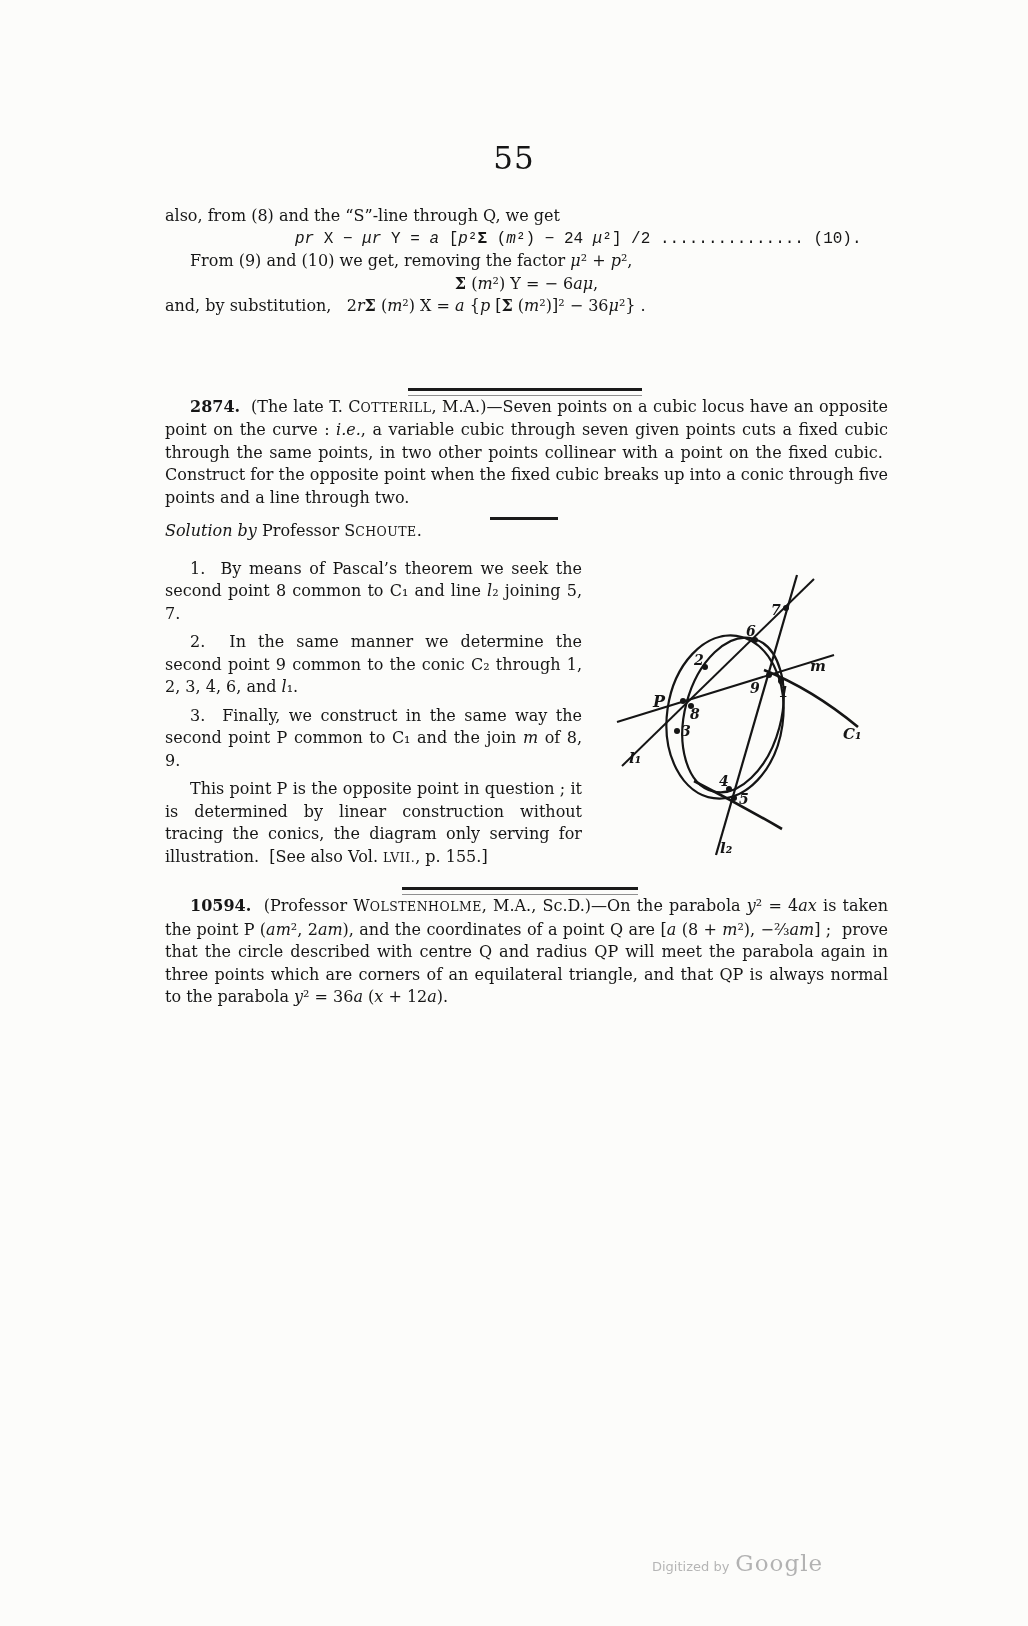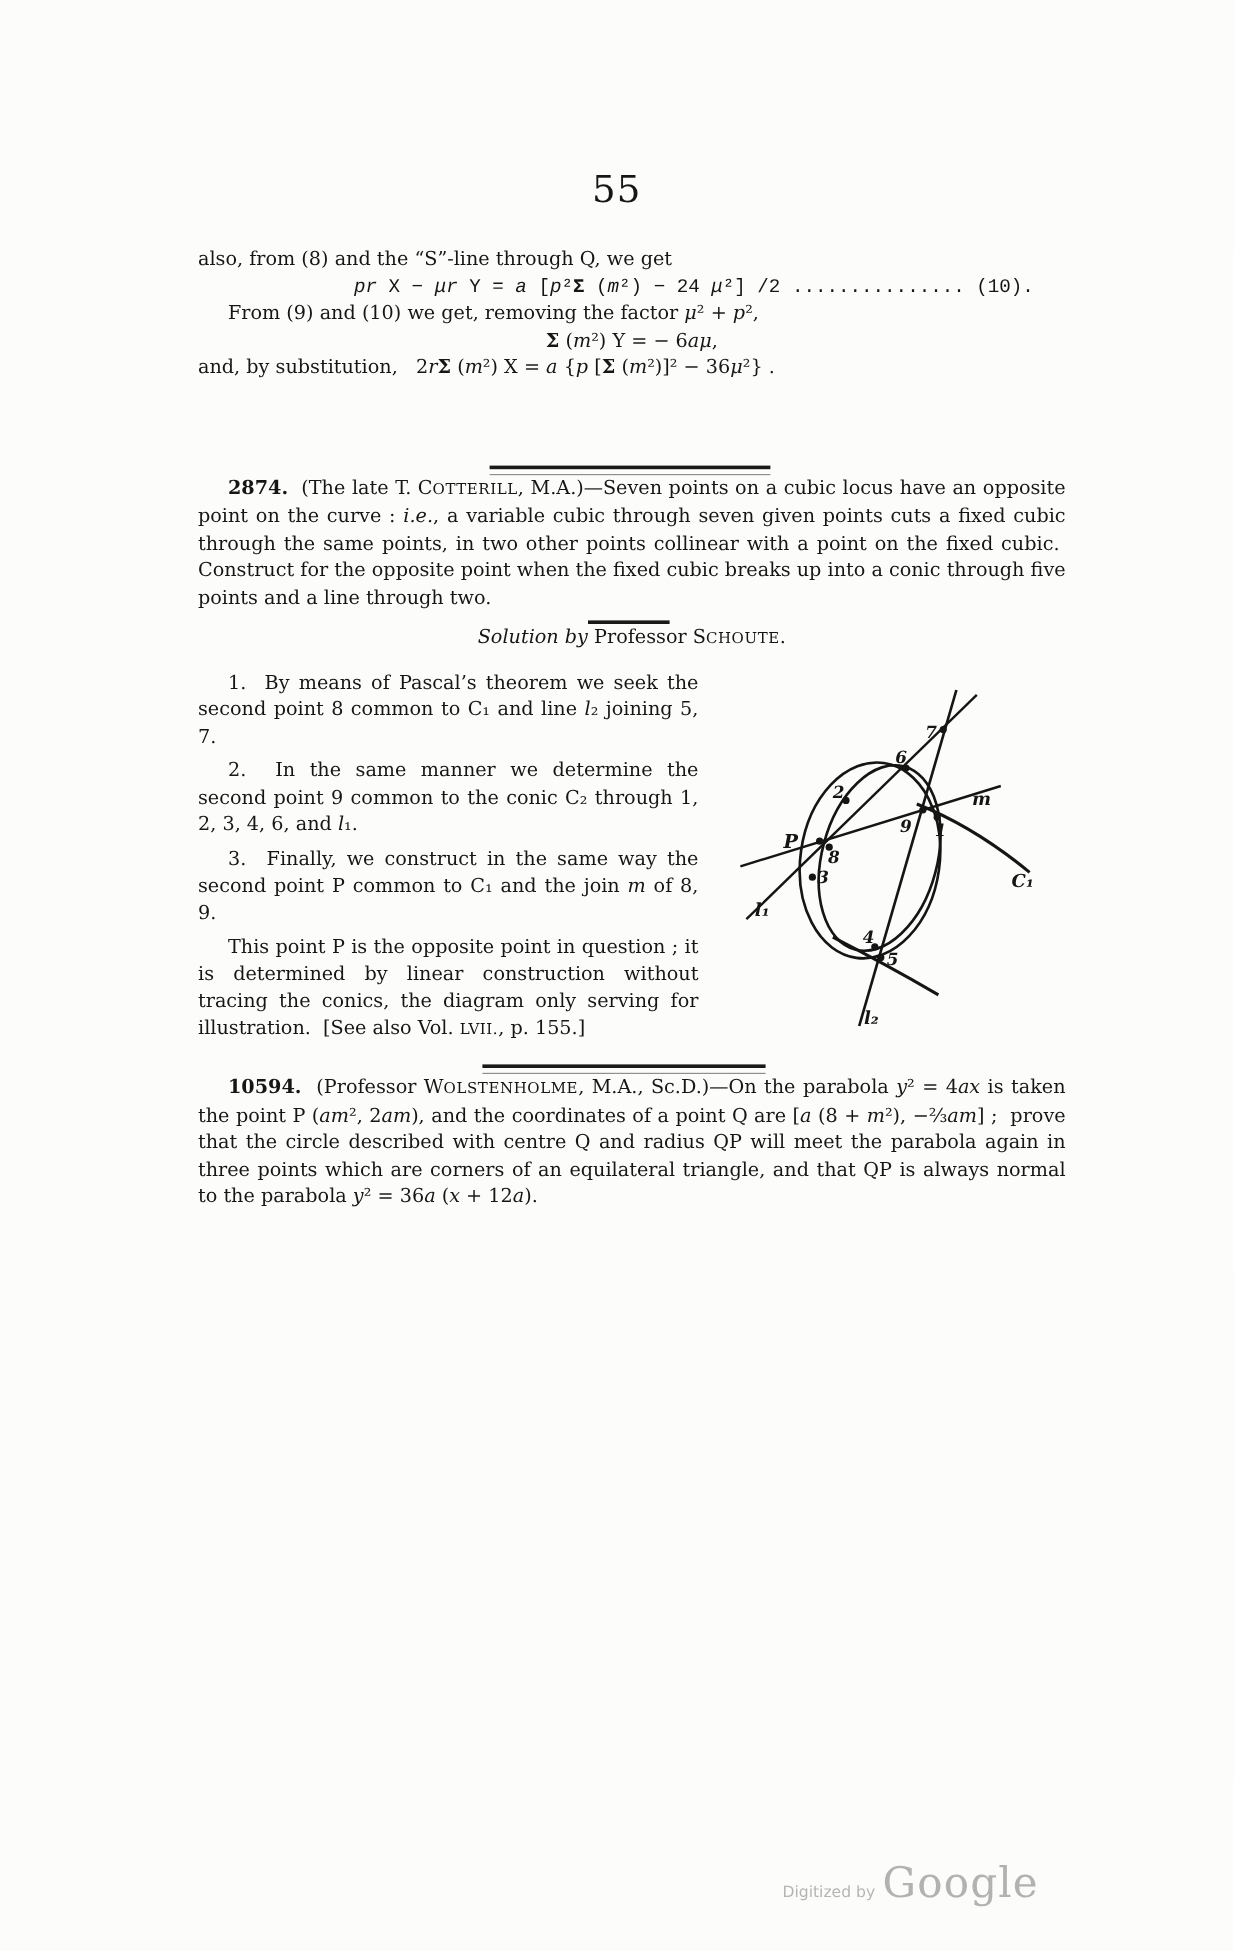--- a/index.html
+++ b/index.html
@@ -31,39 +31,39 @@
   .rule-double{
     margin-top:70px;margin-left:243px;width:234px;height:4px;
     border-top:3px solid #1a1a1a;border-bottom:1px solid #8f8f8f;
   }
   .rule-double.second{margin-top:18px;margin-left:237px;width:236px;}
   .prob{margin-top:64px;}
   .prob2{margin-top:56px;}
   .rule-short{
     margin-top:8px;margin-left:325px;width:68px;height:3px;background:#1a1a1a;
   }
-  .sol-head{margin-top:26px;text-align:center;}
+  .sol-head{margin-top:26px;}
   .sol{margin-top:14px;}
   .sol p{margin-top:6px;}
   .sol p:first-of-type{margin-top:0;}
   .fig-float{
     float:right;width:300px;height:332px;margin-left:6px;
   }
   .fig-label{
     font-family:"DejaVu Serif", serif;font-style:italic;font-weight:bold;
     fill:#151515;
   }
   .watermark{
     position:absolute;left:652px;top:1550px;display:flex;align-items:baseline;gap:6px;
   }
   .wm-small{
     font-family:"DejaVu Sans", sans-serif;font-size:13px;color:#b5b5b5;
   }
   .wm-brand{
-    font-family:"DejaVu Serif", serif;font-size:35px;color:#b2b2b2;letter-spacing:1px;
+    font-family:"DejaVu Serif", serif;font-size:23px;color:#b2b2b2;letter-spacing:1px;
   }
 </style>
 </head>
 <body>
 
 <div class="page">
 
   <div class="pageno">55</div>
 
   <div class="content">

